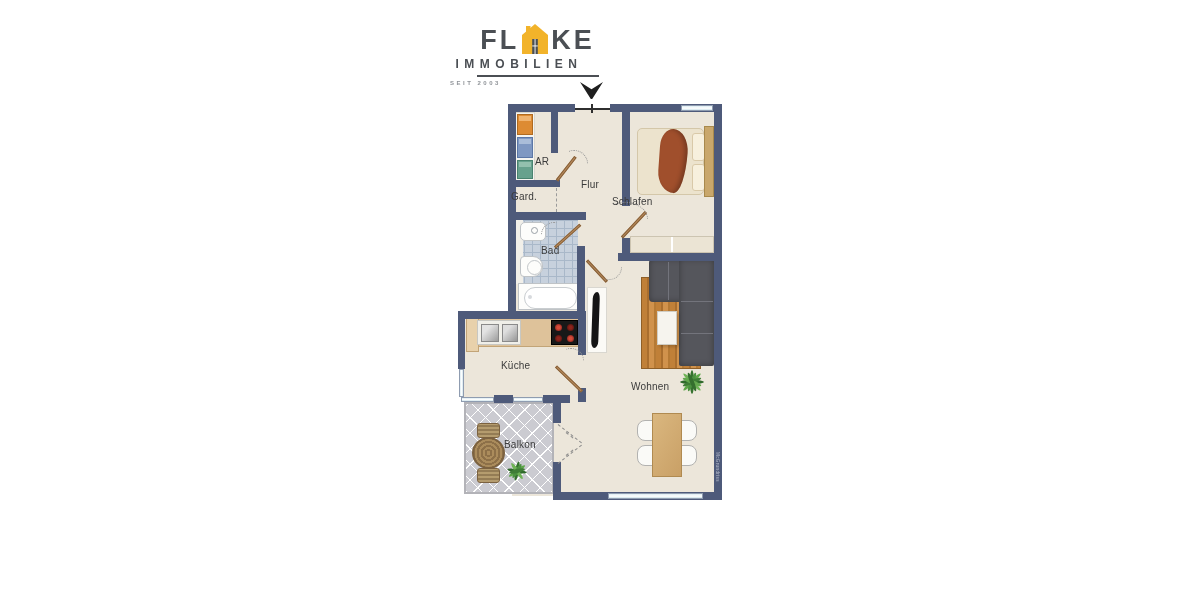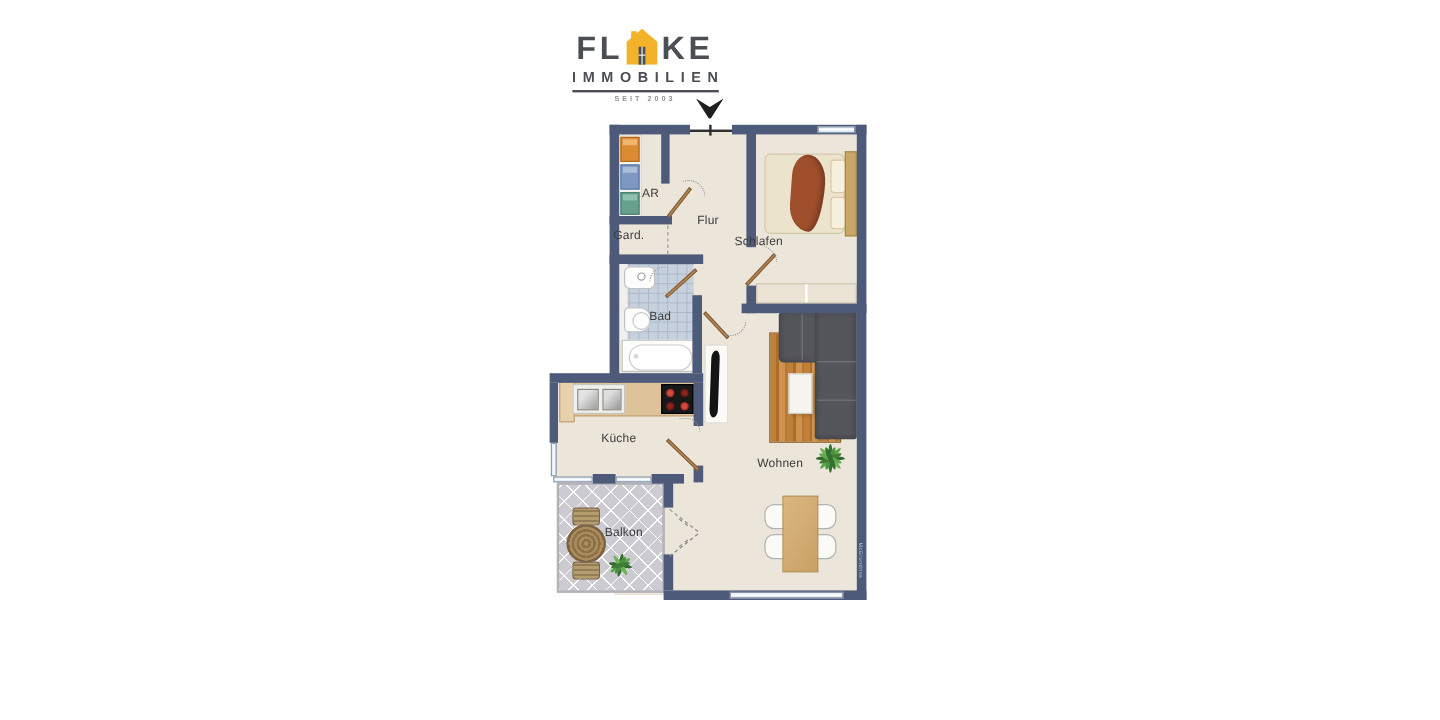--- a/index.html
+++ b/index.html
@@ -27,21 +27,21 @@
   
   .label{position:absolute;color:#3b3b3b;font-size:10px;letter-spacing:.2px;white-space:nowrap;text-align:right;}
   
   .white-fix{position:absolute;background:#fdfdfb;border:1px solid #bfc3c6;box-sizing:border-box;}
   .band{position:absolute;left:1px;right:1px;top:1px;height:5px;}
   .seam{position:absolute;background:#73747c;}
   .chair{position:absolute;background:rgba(252,252,250,.9);border:1px solid #b2b2b0;box-sizing:border-box;}
   .bchair{position:absolute;background:repeating-linear-gradient(0deg,#b59c6e 0 2px,#947c55 2px 4px);
           border:1px solid #7c6240;border-radius:3px;box-sizing:border-box;}
   
-  .logo{position:absolute;left:450px;top:24px;width:175px;text-align:center;color:#4b4f54;}
+  .logo{position:absolute;left:450px;top:24px;width:175px;text-align:left;color:#4b4f54;}
   .logo-row1{display:flex;align-items:flex-end;justify-content:center;gap:3px;font-weight:800;font-size:27px;letter-spacing:3px;line-height:1;}
   .logo-sub{margin-top:3px;font-size:12px;font-weight:700;letter-spacing:5.5px;text-indent:5.5px;}
   .logo-line{width:122px;height:1.5px;background:#4b4f54;margin:4px auto 0;}
   .logo-tag{margin-top:3px;font-size:6px;font-weight:700;letter-spacing:2.5px;color:#8f9398;}
   .north{position:absolute;left:580px;top:82px;width:23px;height:17px;background:#1f1f1f;
          clip-path:polygon(0 0,50% 42%,100% 0,53% 100%,47% 100%);}
   .wm{position:absolute;left:715px;top:452px;writing-mode:vertical-rl;font-size:4.5px;letter-spacing:.4px;color:#c9cedb;opacity:.85;}
 </style>
 </head>
 <body>
@@ -210,20 +210,20 @@
   <div class="dash" style="left:558px;top:463px;width:30px;transform:rotate(-38deg);"></div>
   <div class="dash" style="left:566px;top:432px;width:9px;transform:rotate(38deg);"></div>
   <div class="dash" style="left:566px;top:455px;width:9px;transform:rotate(-38deg);"></div>
 
   <div class="abs" style="left:556px;top:188px;width:0;height:24px;border-left:1.5px dashed #9a9a9a;"></div>
 
   <div class="label" style="left:535px;top:156px;">AR</div>
   <div class="label" style="left:511px;top:191px;">Gard.</div>
   <div class="label" style="left:581px;top:179px;">Flur</div>
   <div class="label" style="left:612px;top:196px;">Schlafen</div>
-  <div class="label" style="left:541px;top:259px;">Bad</div>
+  <div class="label" style="left:541px;top:245px;">Bad</div>
   <div class="label" style="left:501px;top:360px;">Küche</div>
   <div class="label" style="left:631px;top:381px;">Wohnen</div>
   <div class="label" style="left:504px;top:439px;">Balkon</div>
 
   <div class="wm">McGrundriss</div>
 
 </div>
 
 </body></html>

